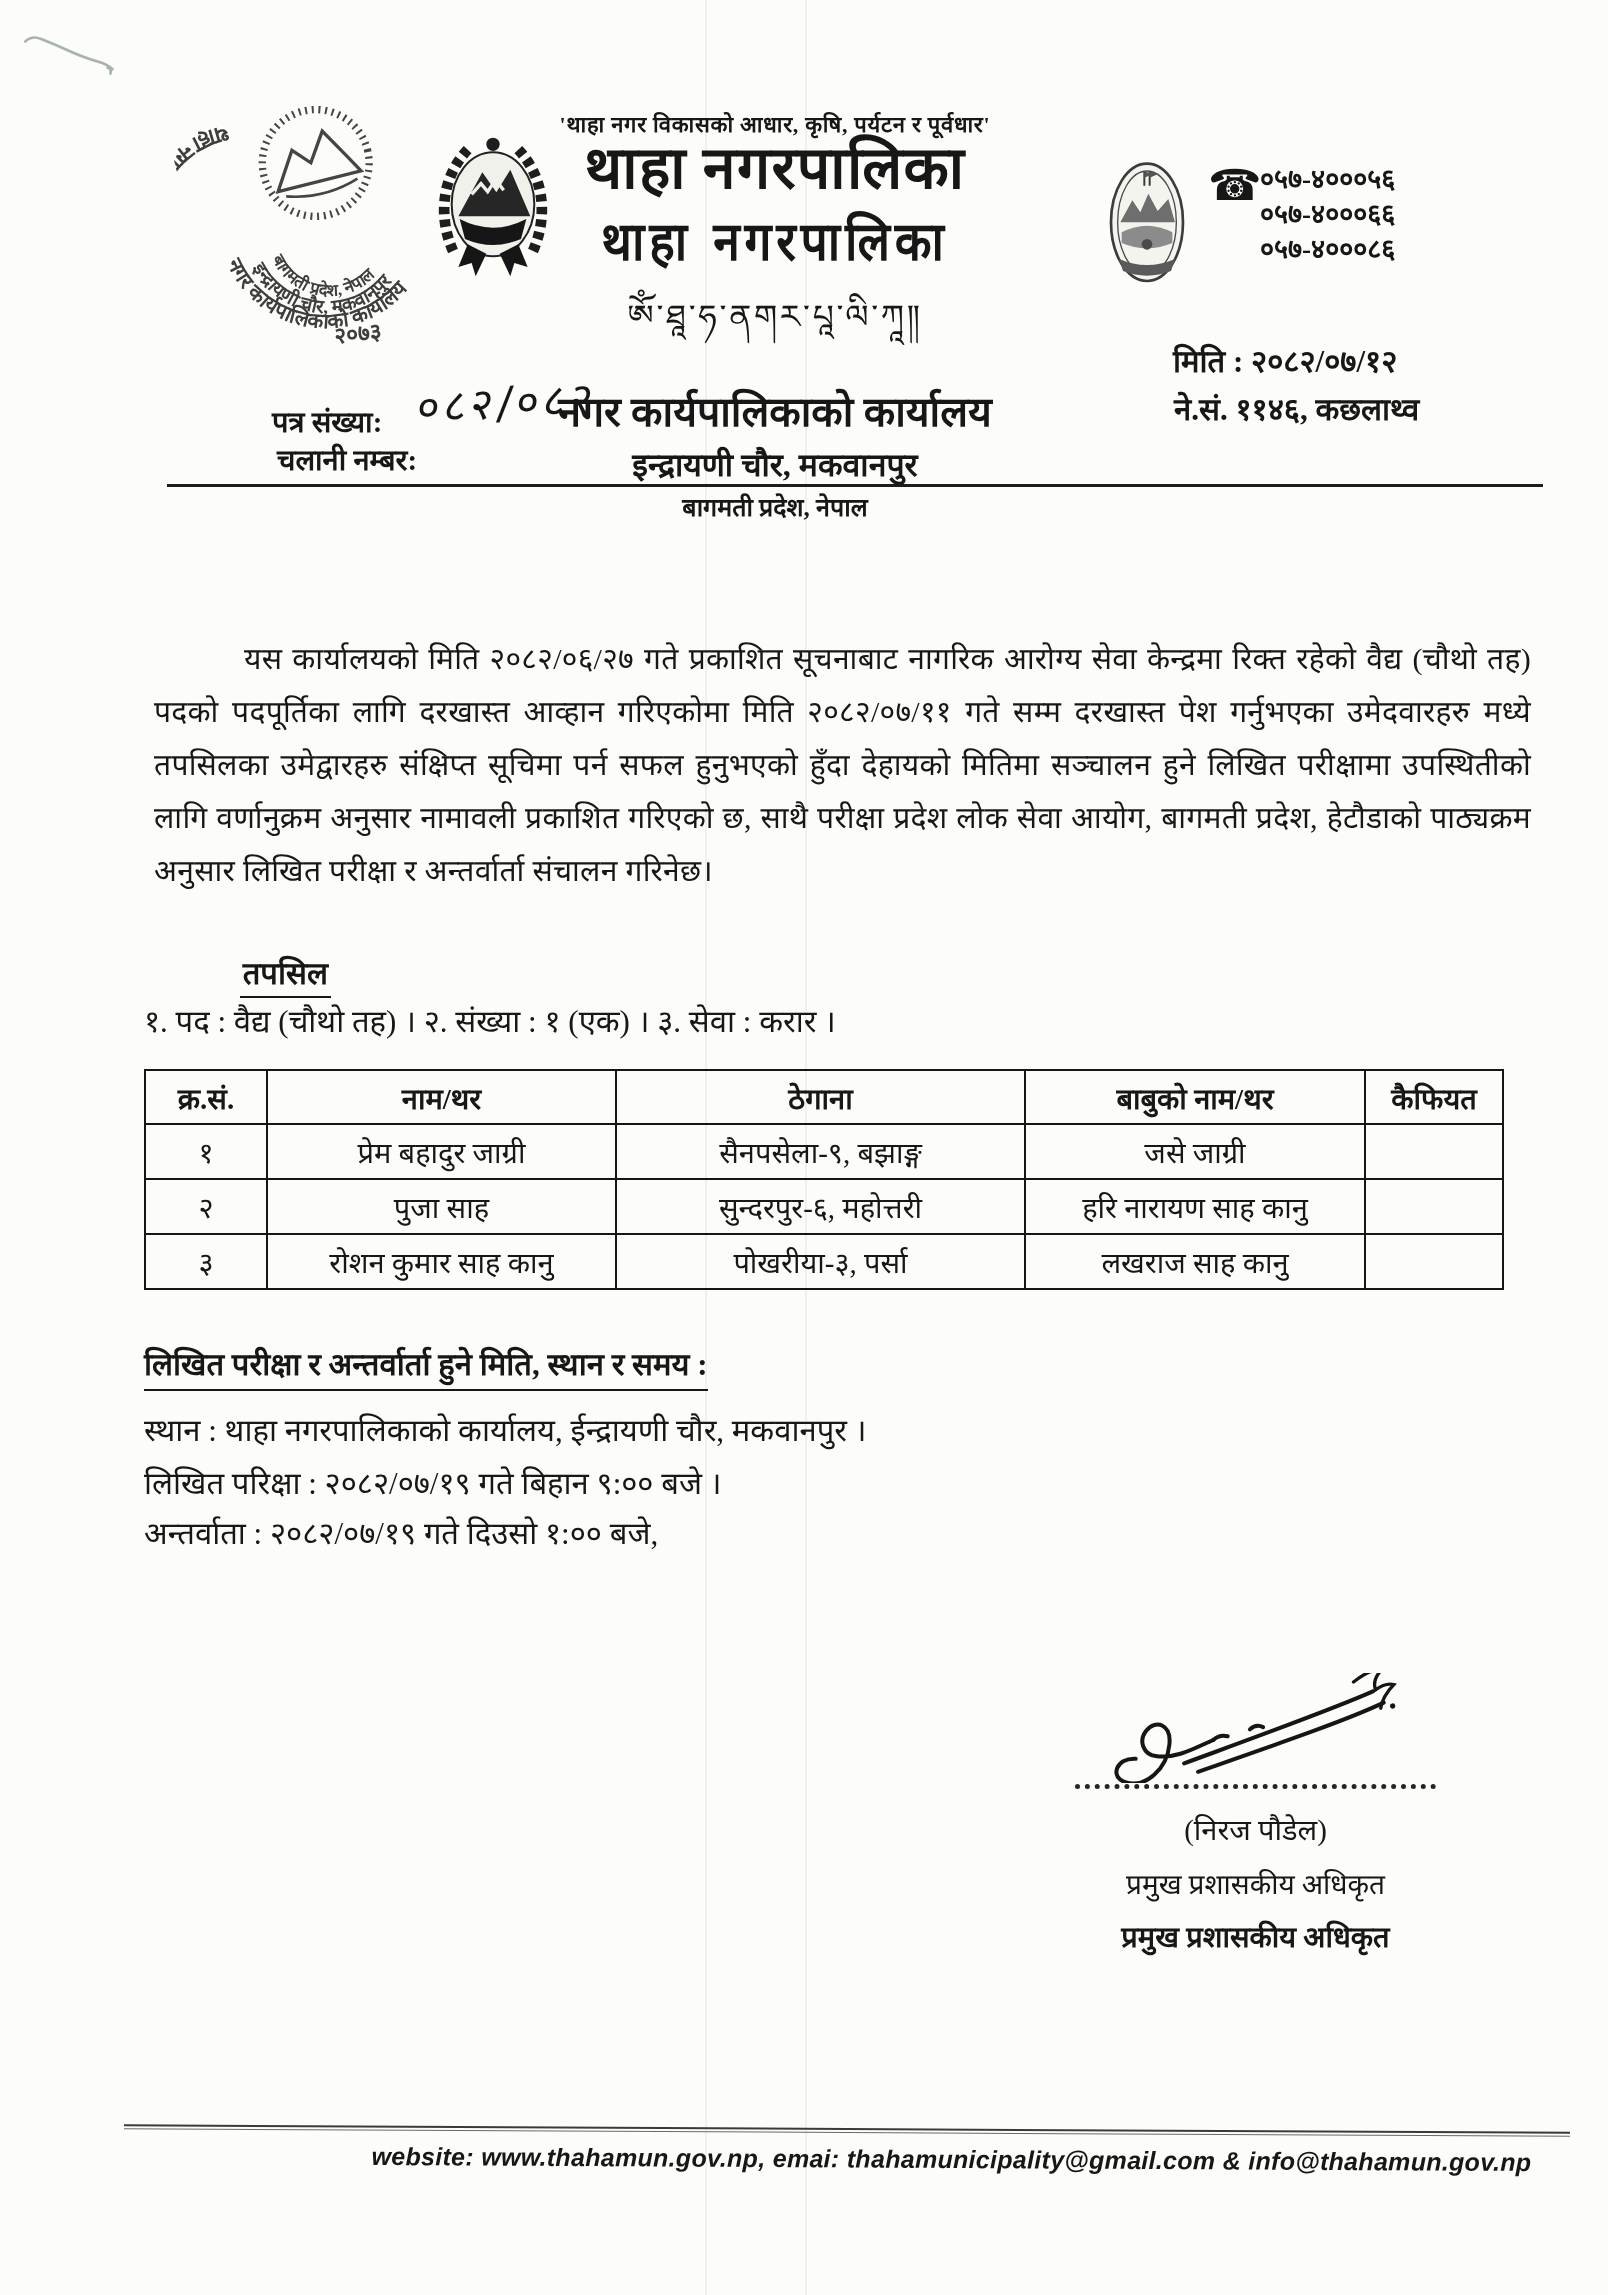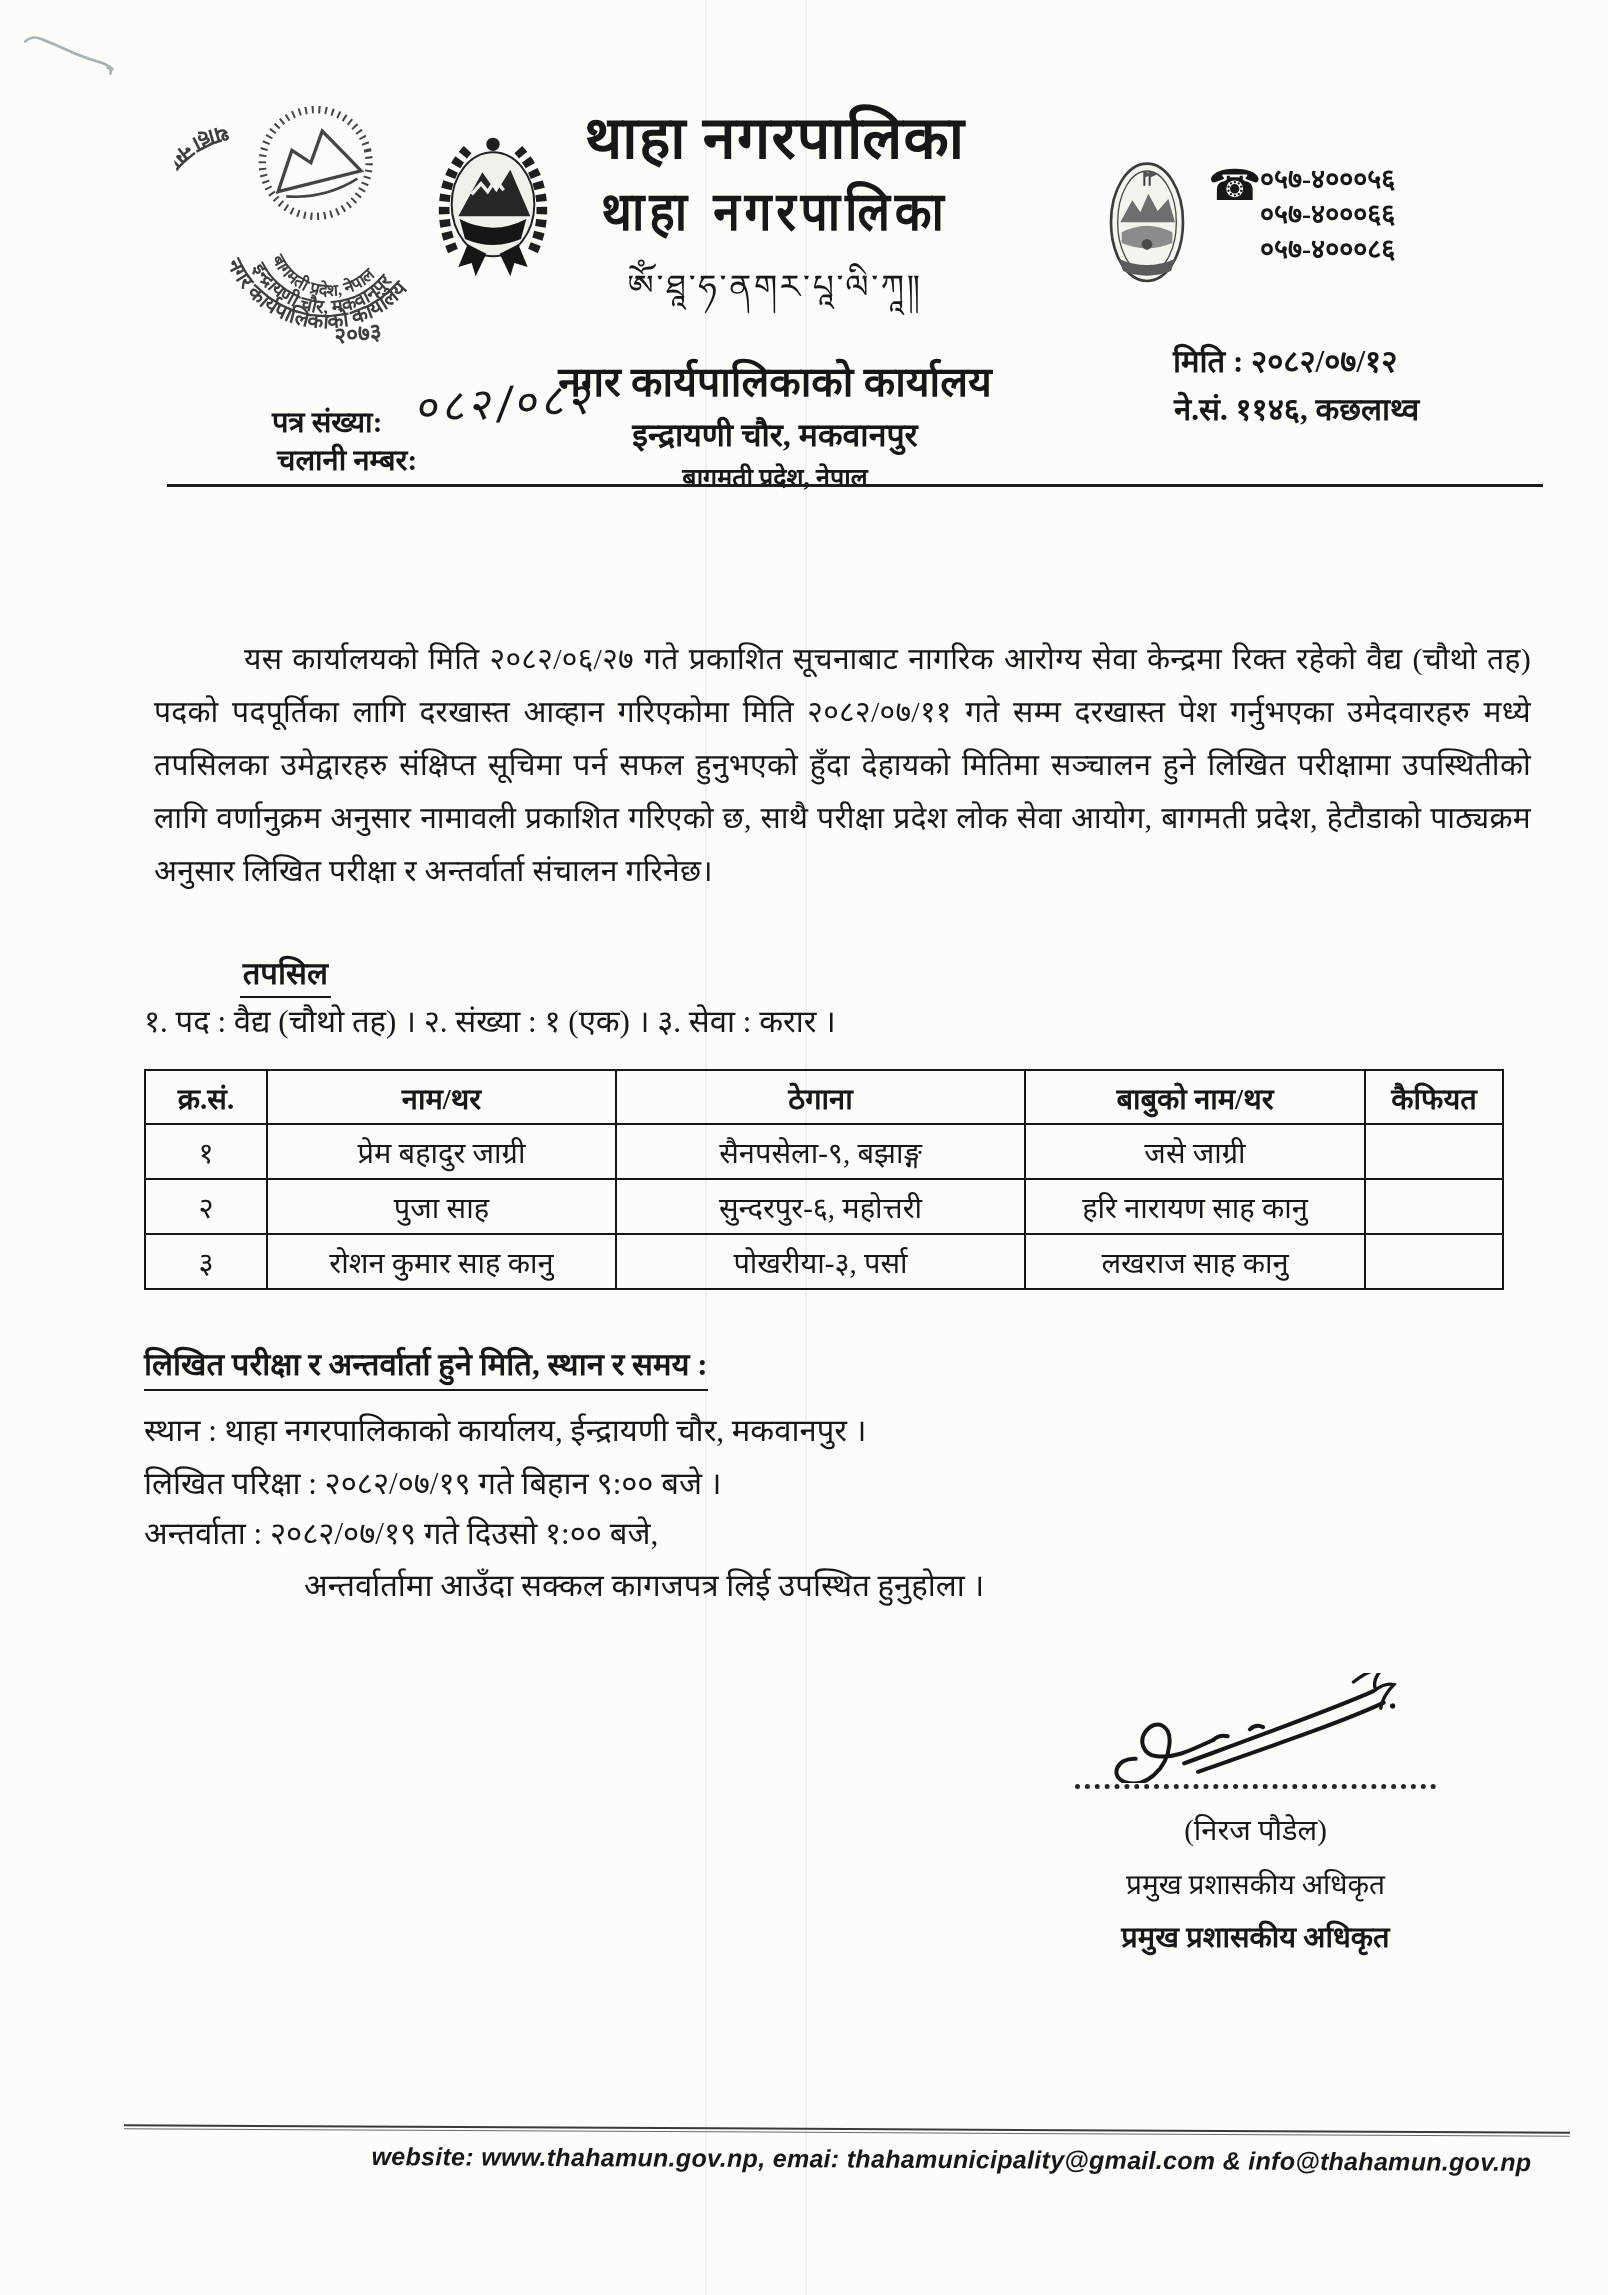--- a/index.html
+++ b/index.html
@@ -92,20 +92,21 @@
     <path d="M150 180 C 172 130 168 70 128 28" fill="none" stroke="#1e1e1e" stroke-width="16" stroke-dasharray="11 8"></path>
     <circle cx="90" cy="20" r="10" fill="#1e1e1e"></circle>
     <path d="M38 128 L 74 62 L 95 92 L 116 58 L 146 128 Z" fill="#262626"></path>
     <path d="M58 95 l 14 -16 10 12 12 -18 12 16" fill="none" stroke="#f1f1ec" stroke-width="5"></path>
     <path d="M40 132 q 50 26 100 0 l -8 30 q -42 18 -84 0 Z" fill="#161616"></path>
     <path d="M52 170 l -14 34 20 -6 6 20 16 -34 Z" fill="#161616"></path>
     <path d="M128 170 l 14 34 -20 -6 -6 20 -16 -34 Z" fill="#161616"></path>
   </svg>
 
   <div class="abs c" style="left:468px;top:108px;width:614px;">
+    <div class="slogan">'थाहा नगर विकासको आधार, कृषि, पर्यटन र पूर्वधार'</div>
     <div class="muni">थाहा नगरपालिका</div>
     <div class="newa">थाहा नगरपालिका</div>
     <div class="lantsa">ༀ་ཐཱ་ཧ་ནགར་པཱ་ལི་ཀཱ༎</div>
     <div class="office">नगर कार्यपालिकाको कार्यालय</div>
     <div class="addr1">इन्द्रायणी चौर, मकवानपुर</div>
     <div class="addr2">बागमती प्रदेश, नेपाल</div>
   </div>
 
   <svg class="abs" style="left:1107px;top:159px;" width="80" height="130" viewBox="0 0 120 195">
     <ellipse cx="60" cy="95" rx="54" ry="88" fill="#f4f4ef" stroke="#3c3c3c" stroke-width="4"></ellipse>
@@ -182,21 +183,20 @@
     </tr>
   </tbody>
     </table>
 
   <div class="abs" style="left:144px;top:1326px;">
     <span class="exam-head">लिखित परीक्षा र अन्तर्वार्ता हुने मिति, स्थान र समय :</span>
   </div>
   <div class="abs exam-line" style="left:144px;top:1408px;text-align:center;">स्थान : थाहा नगरपालिकाको कार्यालय, ईन्द्रायणी चौर, मकवानपुर ।</div>
   <div class="abs exam-line" style="left:144px;top:1461px;">लिखित परिक्षा : २०८२/०७/१९ गते बिहान ९:०० बजे ।</div>
   <div class="abs exam-line" style="left:144px;top:1511px;">अन्तर्वाता : २०८२/०७/१९  गते दिउसो १:०० बजे,</div>
-  <div class="abs exam-line" style="left:304px;top:1563px;">अन्तर्वार्तामा आउँदा सक्कल कागजपत्र लिई उपस्थित हुनुहोला ।</div>
 
   <div class="abs sigblock" style="left:1042px;top:1673px;">
     <svg width="401" height="110" viewBox="0 0 600 165" style="display:block;margin:0 auto;">
       <g fill="none" stroke="#161616" stroke-width="6" stroke-linecap="round" transform="rotate(-4 300 90)">
         <path d="M118 116 c -28 -4 -42 24 -18 34 c 30 12 64 -16 70 -52 c 5 -30 -18 -40 -34 -22 c -12 14 -6 34 12 38 c 30 7 60 -8 88 -18"></path>
         <path d="M190 128 C 300 96 420 62 480 40"></path>
         <path d="M210 142 C 320 112 440 80 495 58"></path>
         <path d="M236 96 q 10 -8 22 -4 m 34 -8 q 10 -8 20 -2"></path>
         <path d="M452 24 q 26 -18 44 -16 q -16 14 -12 30 q 16 -10 28 -6 q -18 16 -22 34" stroke-width="5"></path>
         <circle cx="508" cy="64" r="4" fill="#161616" stroke="none"></circle>

